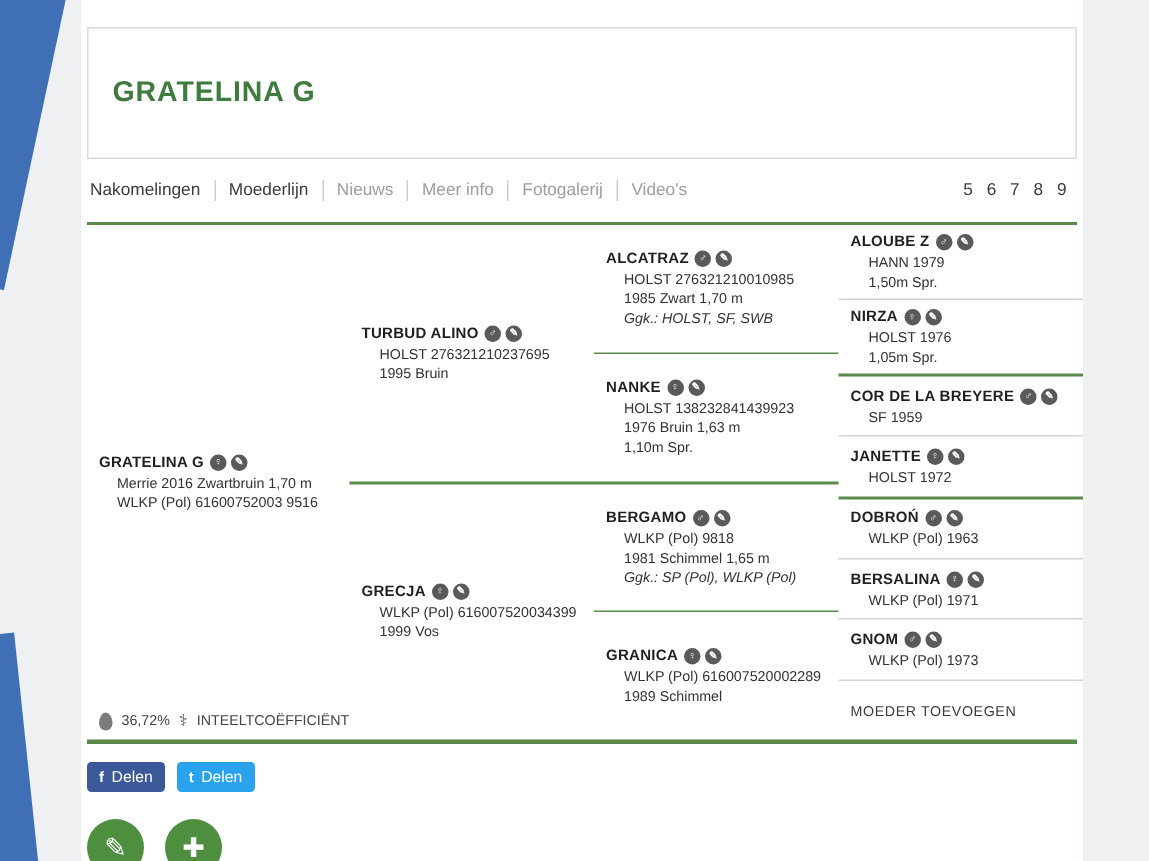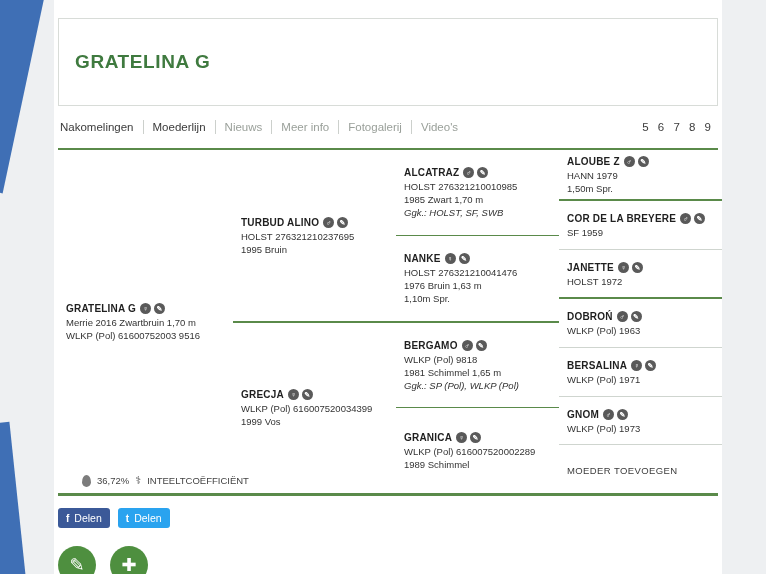--- a/index.html
+++ b/index.html
@@ -85,37 +85,37 @@
   .col-3 .cell + .cell { border-top:1px solid #5a8a4a; }
   .col-4 .cell + .cell { border-top:1px solid #cfd5cf; }
   .col-3 .cell, .col-4 .cell { }
   .g3-sep { border-top:2px solid #5a8a4a !important; }
 
   .name {
     font-weight:bold; font-size:10px; letter-spacing:0.2px; color:#1f1f1f;
     display:flex; align-items:center; gap:4px; margin-bottom:2px;
     white-space:nowrap;
   }
-  .line { line-height:13px; white-space:nowrap; }
+  .line { line-height:13px; white-space:nowrap;margin-left:12px; }
   .ital { font-style:italic; }
   .icons { display:inline-flex; gap:3px; align-items:center; }
   .ico {
     width:11px; height:11px; border-radius:50%;
     background:#595959; color:#fff;
     display:inline-flex; align-items:center; justify-content:center;
     font-size:7px; line-height:1;
   }
   .ico.pencil { background:#5a5a5a; }
   .add-parent {
     font-size:9.5px; color:#3b3b3b; letter-spacing:0.4px;
   }
 
   
   .inb {
-    position:absolute; left:24px; bottom:6px;
+    position:absolute; left:8px; bottom:6px;
     display:flex; align-items:center; gap:6px;
     font-size:9.5px; color:#444;
   }
   .drop {
     width:9px;height:12px;background:#7c7c7c;
     border-radius:50% 50% 50% 50% / 60% 60% 40% 40%;
     transform: rotate(0deg);
   }
   .dna { font-size:11px; color:#555; }
 
@@ -222,21 +222,21 @@
           <div class="line ital">Ggk.: HOLST, SF, SWB</div>
         </div>
         <div class="cell">
           <div class="name">
             <span>NANKE</span>
             <span class="icons">
               <span class="ico">♀</span>
               <span class="ico pencil">✎</span>
             </span>
           </div>
-          <div class="line">HOLST 276321210041476</div>
+          <div class="line">HOLST 138232841439923</div>
           <div class="line">1976 Bruin 1,63 m</div>
           <div class="line">1,10m Spr.</div>
         </div>
         <div class="cell g3-sep">
           <div class="name">
             <span>BERGAMO</span>
             <span class="icons">
               <span class="ico">♂</span>
               <span class="ico pencil">✎</span>
             </span>
@@ -262,20 +262,31 @@
         <div class="cell">
           <div class="name">
             <span>ALOUBE Z</span>
             <span class="icons">
               <span class="ico">♂</span>
               <span class="ico pencil">✎</span>
             </span>
           </div>
           <div class="line">HANN 1979</div>
           <div class="line">1,50m Spr.</div>
+        </div>
+        <div class="cell">
+          <div class="name">
+            <span>NIRZA</span>
+            <span class="icons">
+              <span class="ico">♀</span>
+              <span class="ico pencil">✎</span>
+            </span>
+          </div>
+          <div class="line">HOLST 1976</div>
+          <div class="line">1,05m Spr.</div>
         </div>
         <div class="cell g3-sep">
           <div class="name">
             <span>COR DE LA BREYERE</span>
             <span class="icons">
               <span class="ico">♂</span>
               <span class="ico pencil">✎</span>
             </span>
           </div>
           <div class="line">SF 1959</div>

